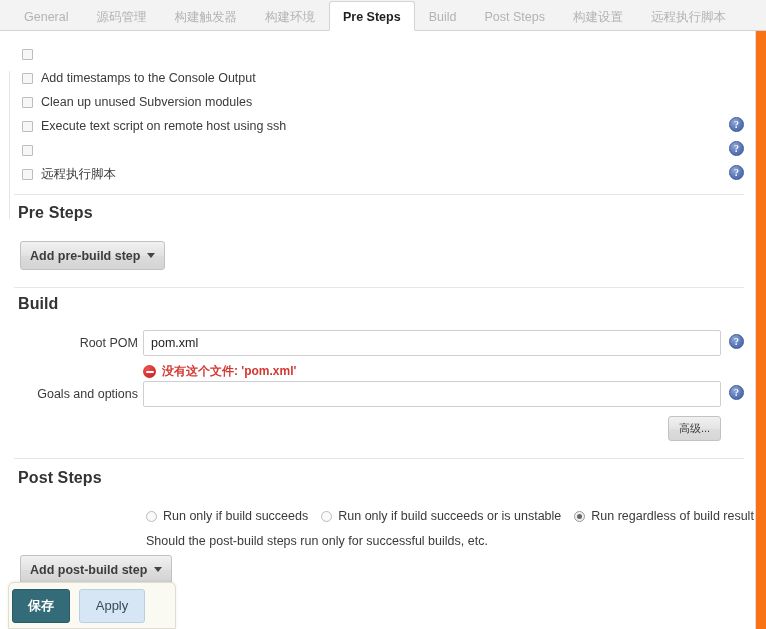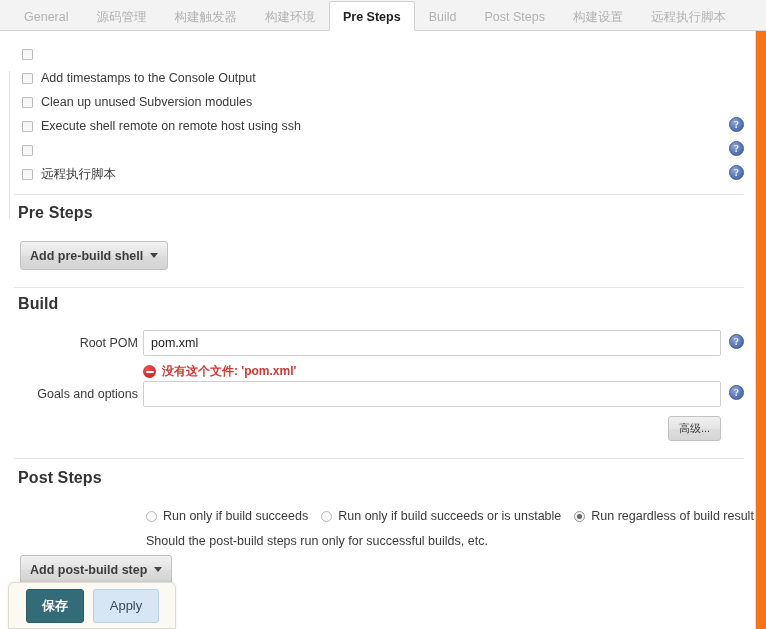--- a/index.html
+++ b/index.html
@@ -189,21 +189,21 @@
 
   
   .savebar {
     position: absolute; left: 8px; top: 582px;
     width: 168px; height: 47px;
     background: #fbfaf2;
     border: 1px solid #e0ded0;
     border-radius: 6px 6px 0 0;
     box-shadow: 0 -1px 3px rgba(0,0,0,0.07);
     display: flex; align-items: center;
-    padding-left: 17px;
+    padding-left: 3px;
     gap: 9px;
   }
   .btn-save {
     width: 58px; height: 34px;
     background: #336b78;
     border: 1px solid #2a5a66;
     border-radius: 3px;
     color: #ffffff;
     font-size: 13px; font-weight: bold;
     display: flex; align-items: center; justify-content: center;
@@ -247,38 +247,38 @@
     <div class="cbrow" style="top:38px;">
       <span class="cbox"></span>
       <span class="cblabel">Add timestamps to the Console Output</span>
     </div>
     <div class="cbrow" style="top:62px;">
       <span class="cbox"></span>
       <span class="cblabel">Clean up unused Subversion modules</span>
     </div>
     <div class="cbrow" style="top:86px;">
       <span class="cbox"></span>
-      <span class="cblabel">Execute shell remote on remote host using ssh</span>
+      <span class="cblabel">Execute text script on remote host using ssh</span>
     </div>
     <div class="cbrow" style="top:110px;">
       <span class="cbox"></span>
     </div>
     <div class="cbrow" style="top:134px;">
       <span class="cbox"></span>
       <span class="cblabel">远程执行脚本</span>
     </div>
 
     <div class="help" style="left:729px; top:86px;">?</div>
     <div class="help" style="left:729px; top:110px;">?</div>
     <div class="help" style="left:729px; top:134px;">?</div>
 
     <div class="hr" style="top:163px;"></div>
     <div class="sect-h" style="top:173px;">Pre Steps</div>
     <div class="gbtn" style="left:20px; top:210px; height:29px;">
-      <span>Add pre-build shell</span>
+      <span>Add pre-build step</span>
       <span class="caret"></span>
     </div>
 
     <div class="hr" style="top:256px;"></div>
     <div class="sect-h" style="top:264px;">Build</div>
 
     <div class="flabel" style="left:20px; top:305px; width:118px;">Root POM</div>
     <input class="finput" style="left: 143px; top: 299px; width: 578px; height: 26px;" value="pom.xml">
     <div class="help" style="left:729px; top:303px;">?</div>
 

